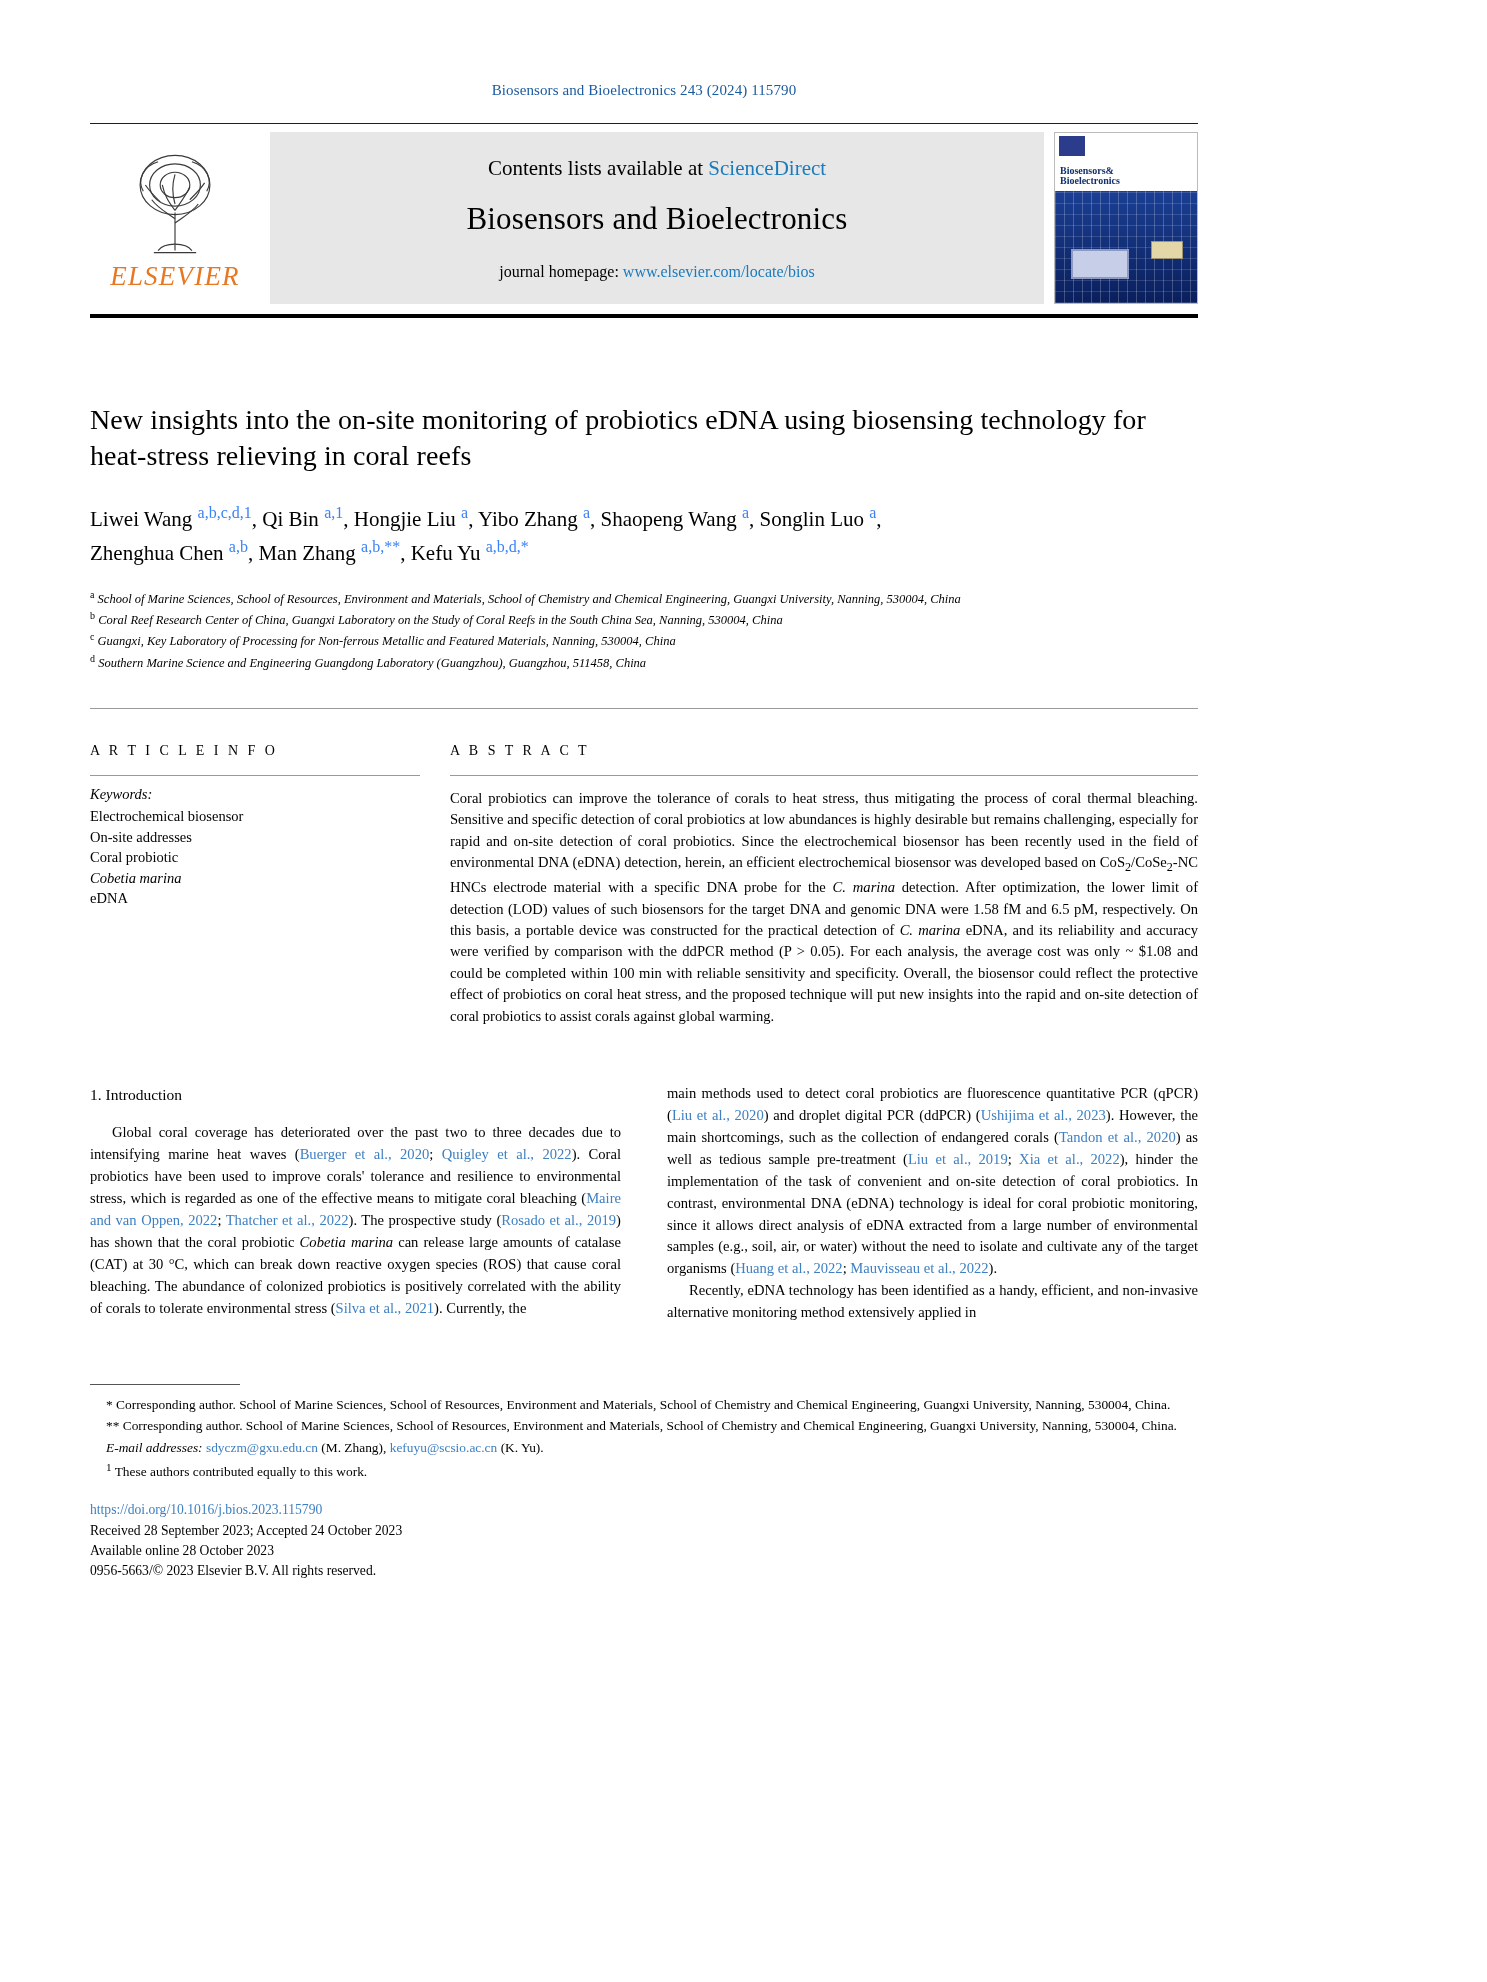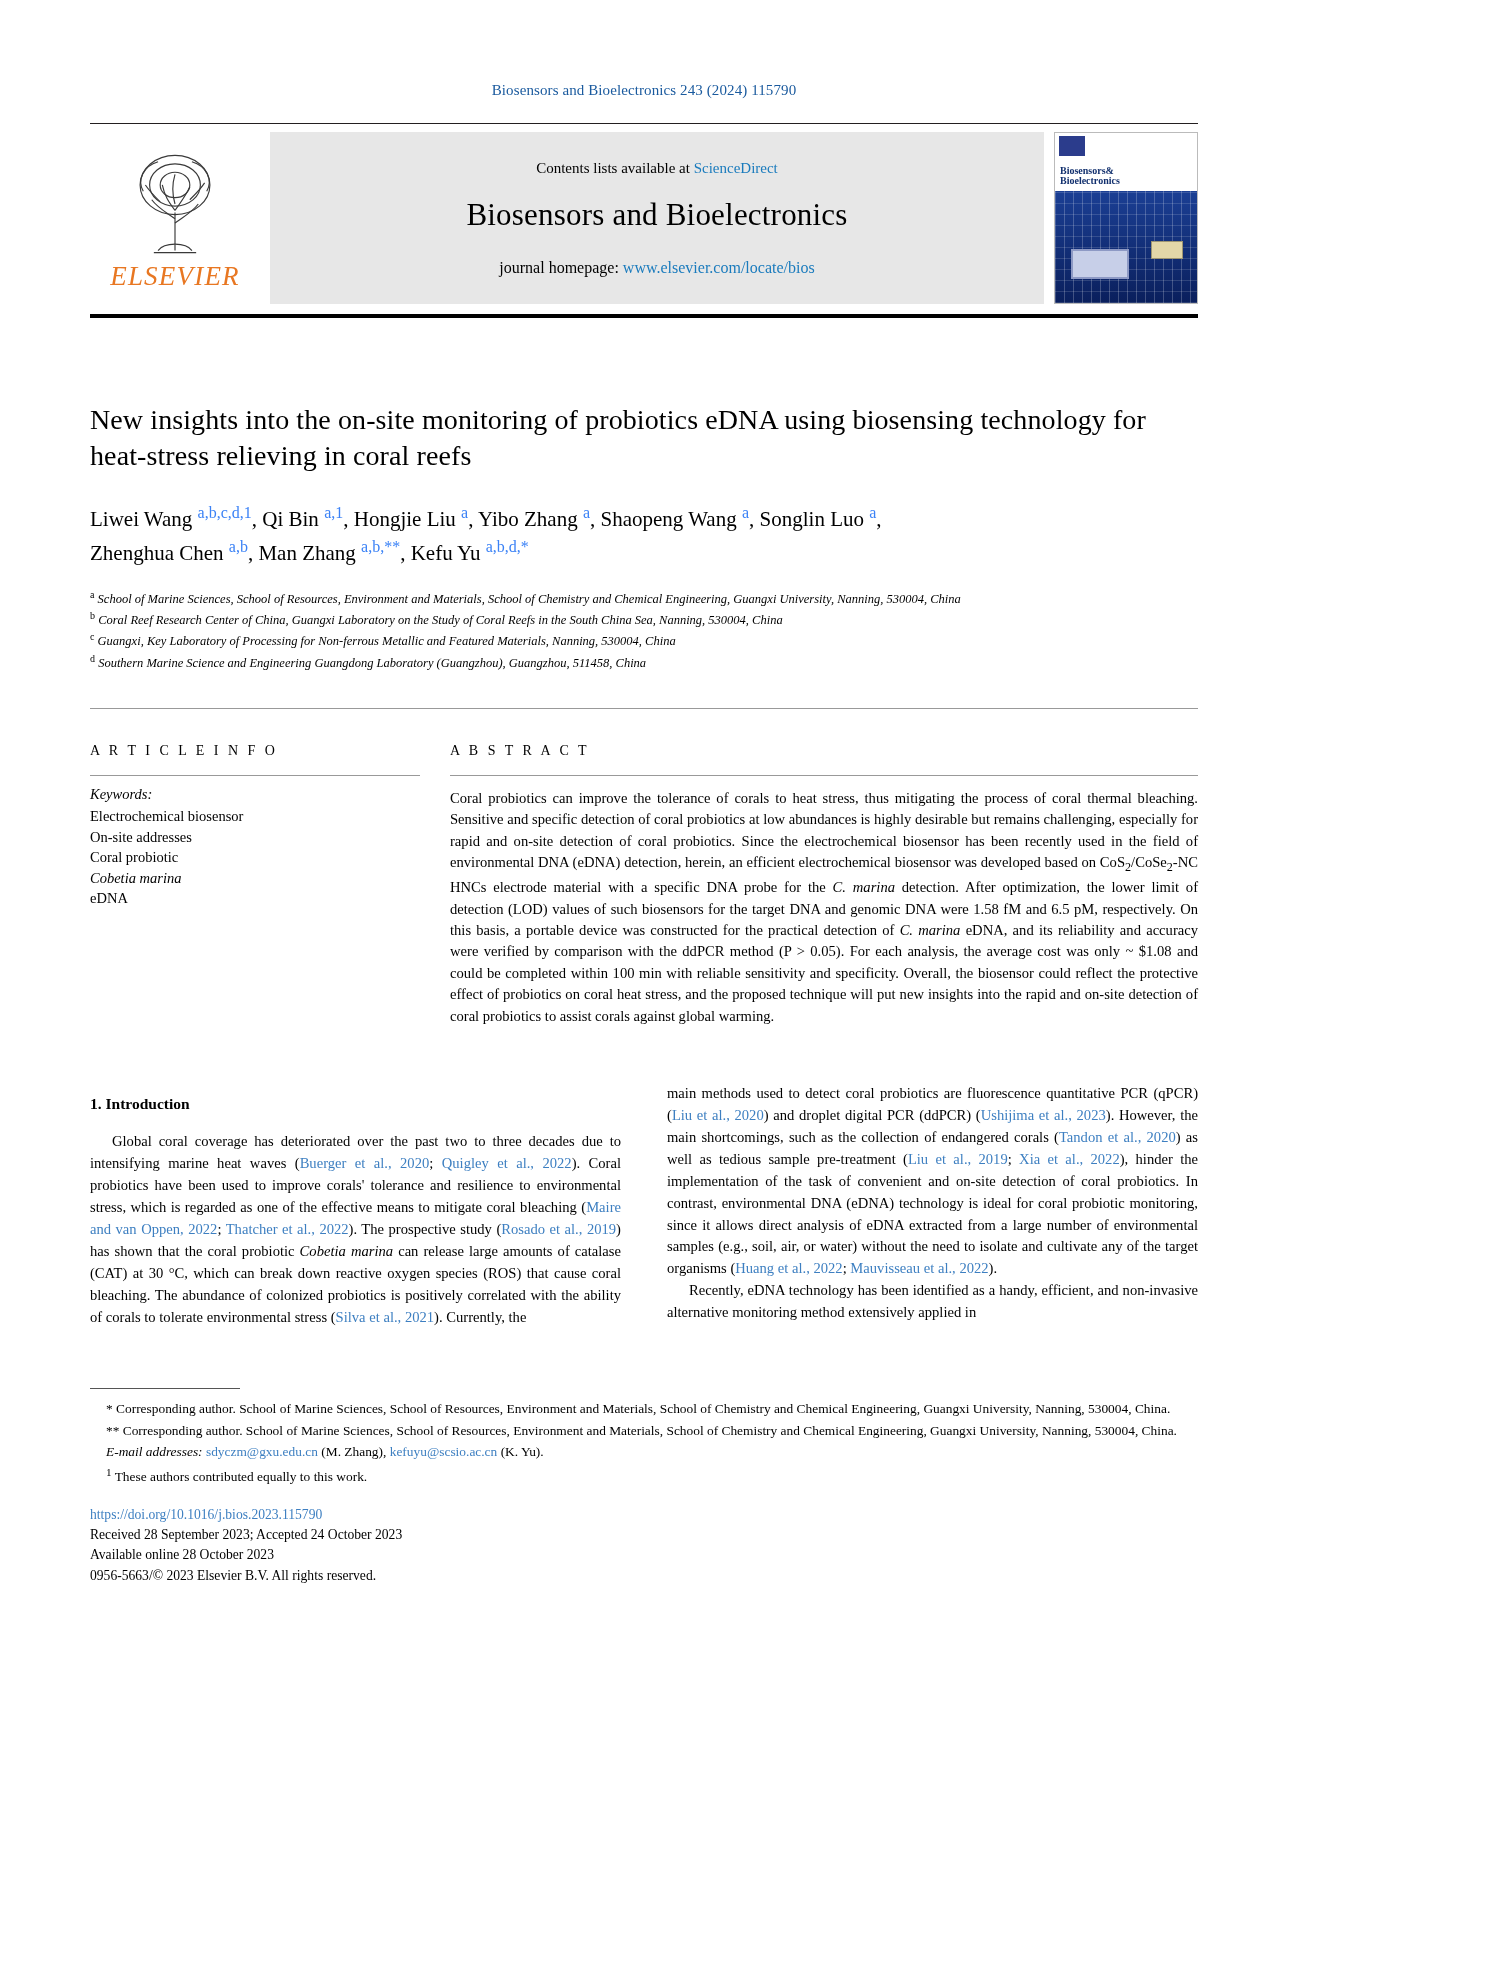--- a/index.html
+++ b/index.html
@@ -65,21 +65,21 @@
     flex: 1;
     background: #e7e7e7;
     margin: 8px 10px 10px 10px;
     display: flex;
     flex-direction: column;
     justify-content: center;
     align-items: center;
     text-align: center;
   }
   .contents-line {
-    font-size: 15px;
+    font-size: 21px;
     margin-bottom: 20px;
   }
   .contents-line a { color: #1a7bbd; text-decoration: none; }
   .journal-title {
     font-size: 31px;
     letter-spacing: .2px;
     margin-bottom: 26px;
   }
   .homepage-line { font-size: 16px; }
   .homepage-line a { color: #1a7bbd; text-decoration: none; }
@@ -207,22 +207,22 @@
     margin-top: 56px;
   }
   .body-col {
     flex: 1;
     font-size: 14.6px;
     line-height: 1.5;
     text-align: justify;
   }
   .body-col h2 {
     font-size: 15.5px;
-    margin: 9px 0 16px 0;
-    font-weight: bold;
+    margin: 0 0 16px 0;
+    font-weight: normal;
   }
   .body-col p { margin: 0 0 0 0; text-indent: 22px; }
   .body-col p + p { margin-top: 0; }
   a.ref { color: #3d7fc1; text-decoration: none; }
   
   .footnotes {
     margin-top: 60px;
     width: 48%;
   }
   .footnote-rule {

